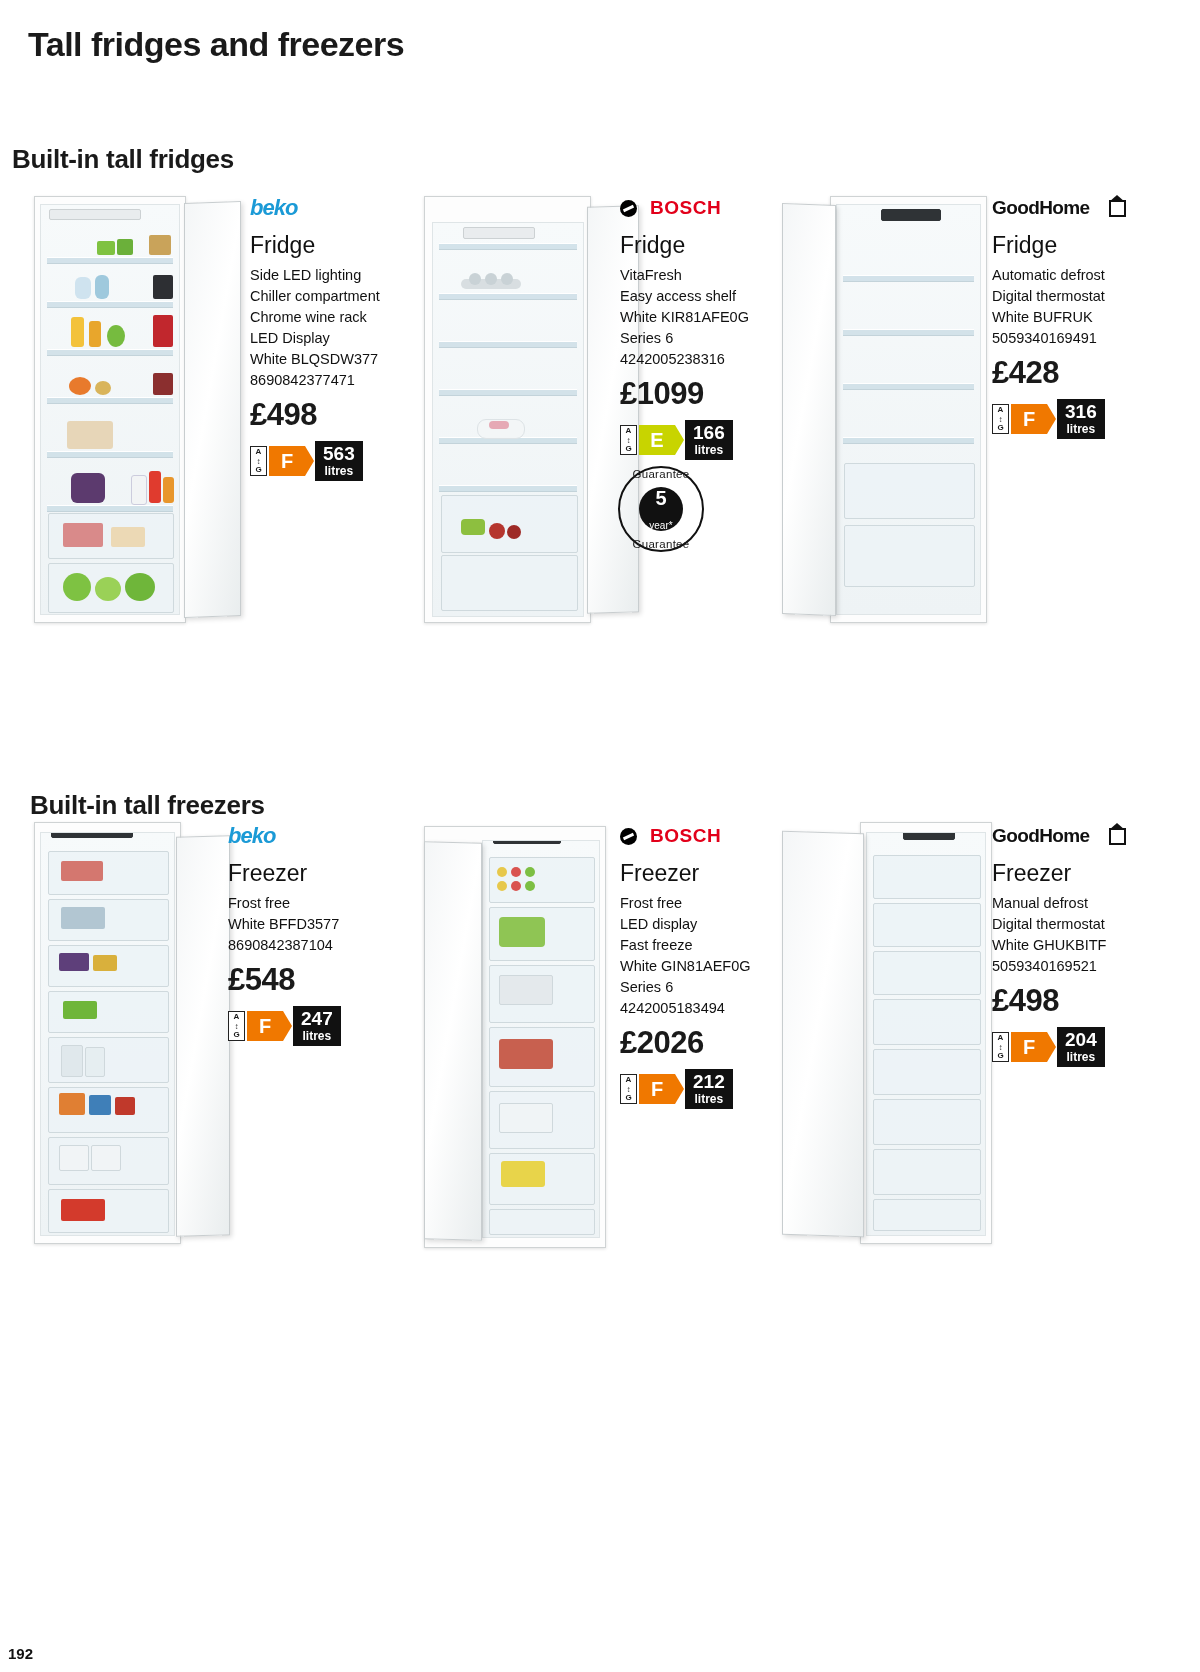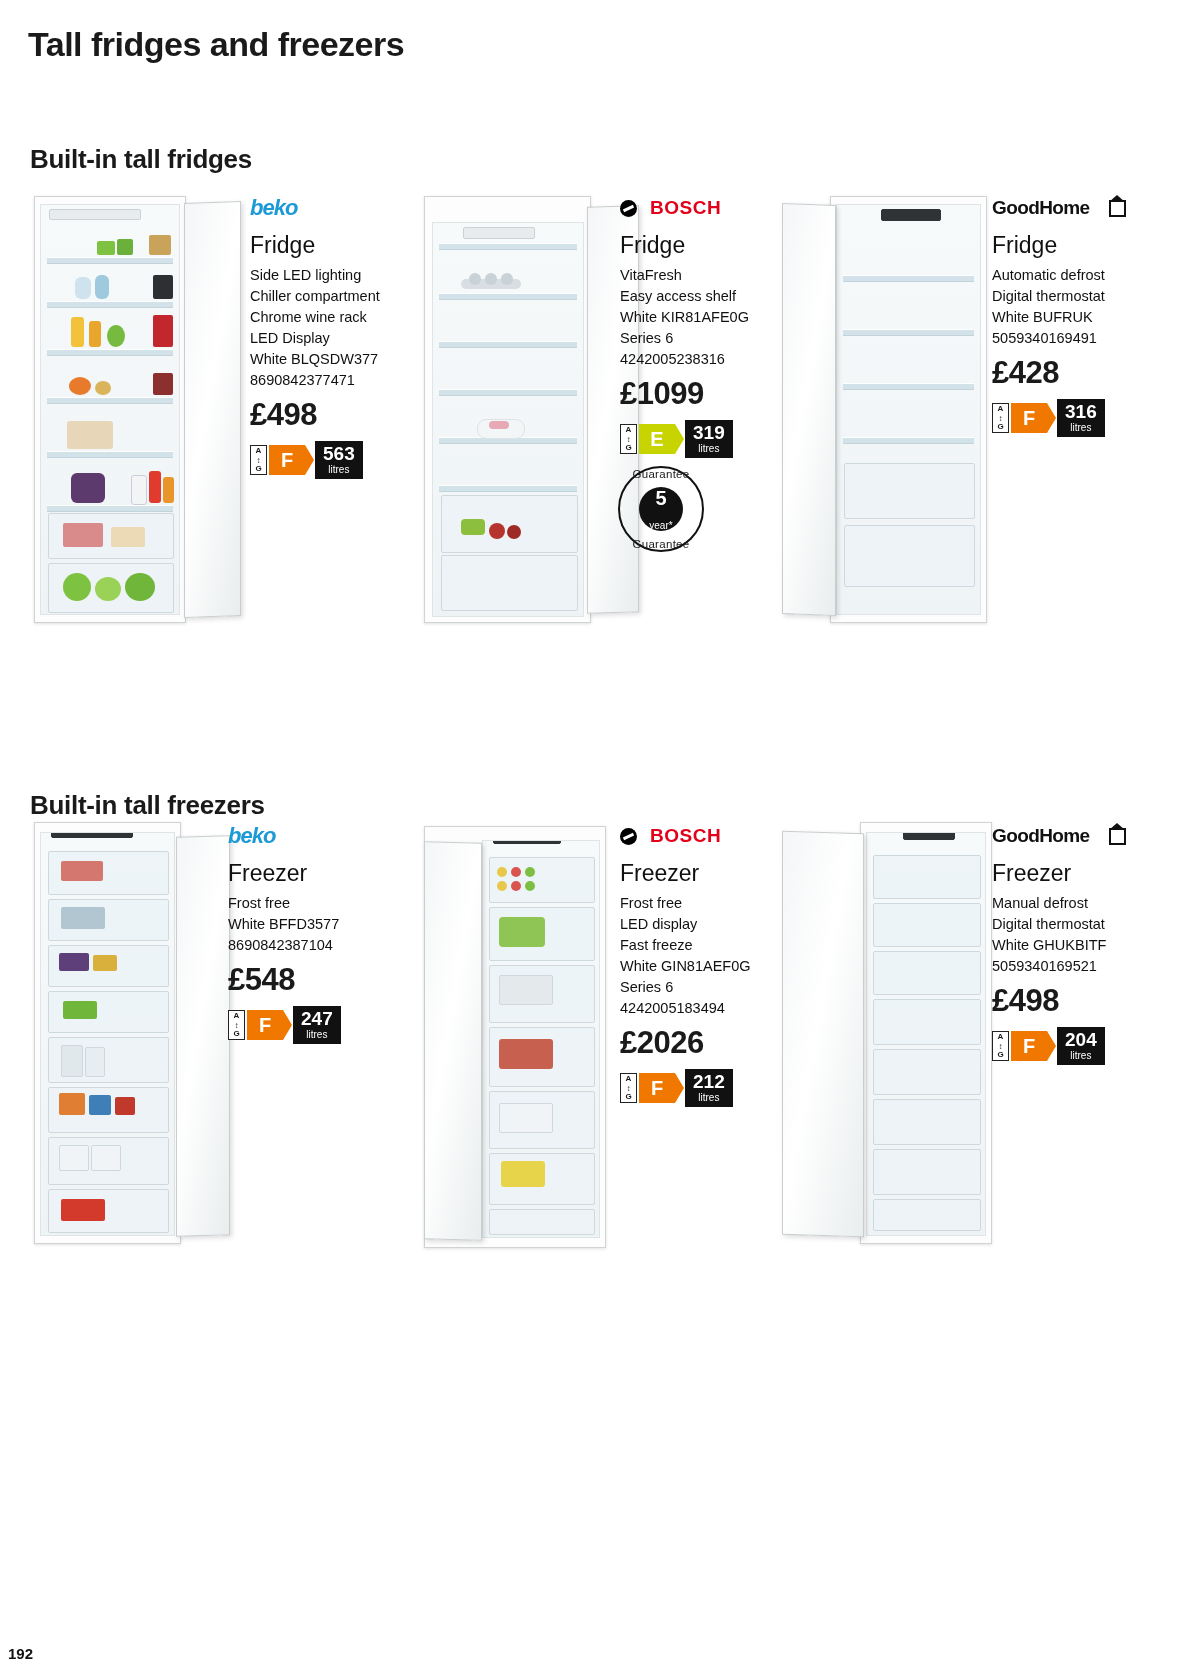--- a/index.html
+++ b/index.html
@@ -27,21 +27,21 @@
     font-size: 34px;
     font-weight: bold;
     letter-spacing: -0.5px;
   }
   .section-title {
     position: absolute;
     font-size: 26px;
     font-weight: bold;
     letter-spacing: -0.3px;
   }
-  #sec-fridges { left: 30px; top: 122px; }
+  #sec-fridges { left: 12px; top: 122px; }
   #sec-freezers { left: 30px; top: 768px; }
 
   .product {
     position: absolute;
   }
 
   
   .brand {
     height: 24px;
     margin-bottom: 12px;
@@ -182,23 +182,24 @@
     padding: 3px 8px 4px 8px;
     line-height: 1;
     min-width: 30px;
   }
   .capacity .num {
     font-size: 19px;
     font-weight: bold;
     display: block;
   }
   .capacity .unit {
-    font-size: 10px;
+    font-size: 12px;
     display: block;
     margin-top: 2px;
+    font-weight: bold;
   }
 
   
   .guarantee {
     position: absolute;
     width: 86px;
     height: 86px;
   }
   .guarantee .ring {
     position: absolute;
@@ -413,21 +414,21 @@
         <div class="energy-scale">
           <span>A</span>
           <span class="arrow">↕</span>
           <span>G</span>
         </div>
         <div class="energy-letter" style="background:#c8d400;color:#c8d400;">
           <span style="color:#fff;position:relative;z-index:1;">E</span>
         </div>
       </div>
       <div class="capacity">
-        <span class="num">319</span>
+        <span class="num">166</span>
         <span class="unit">litres</span>
       </div>
     </div>
   </div>
 
   <div class="guarantee" style="left:618px; top:466px;">
     <div class="ring"></div>
     <div class="top-word">Guarantee</div>
     <div class="bot-word">Guarantee</div>
     <div class="inner">

